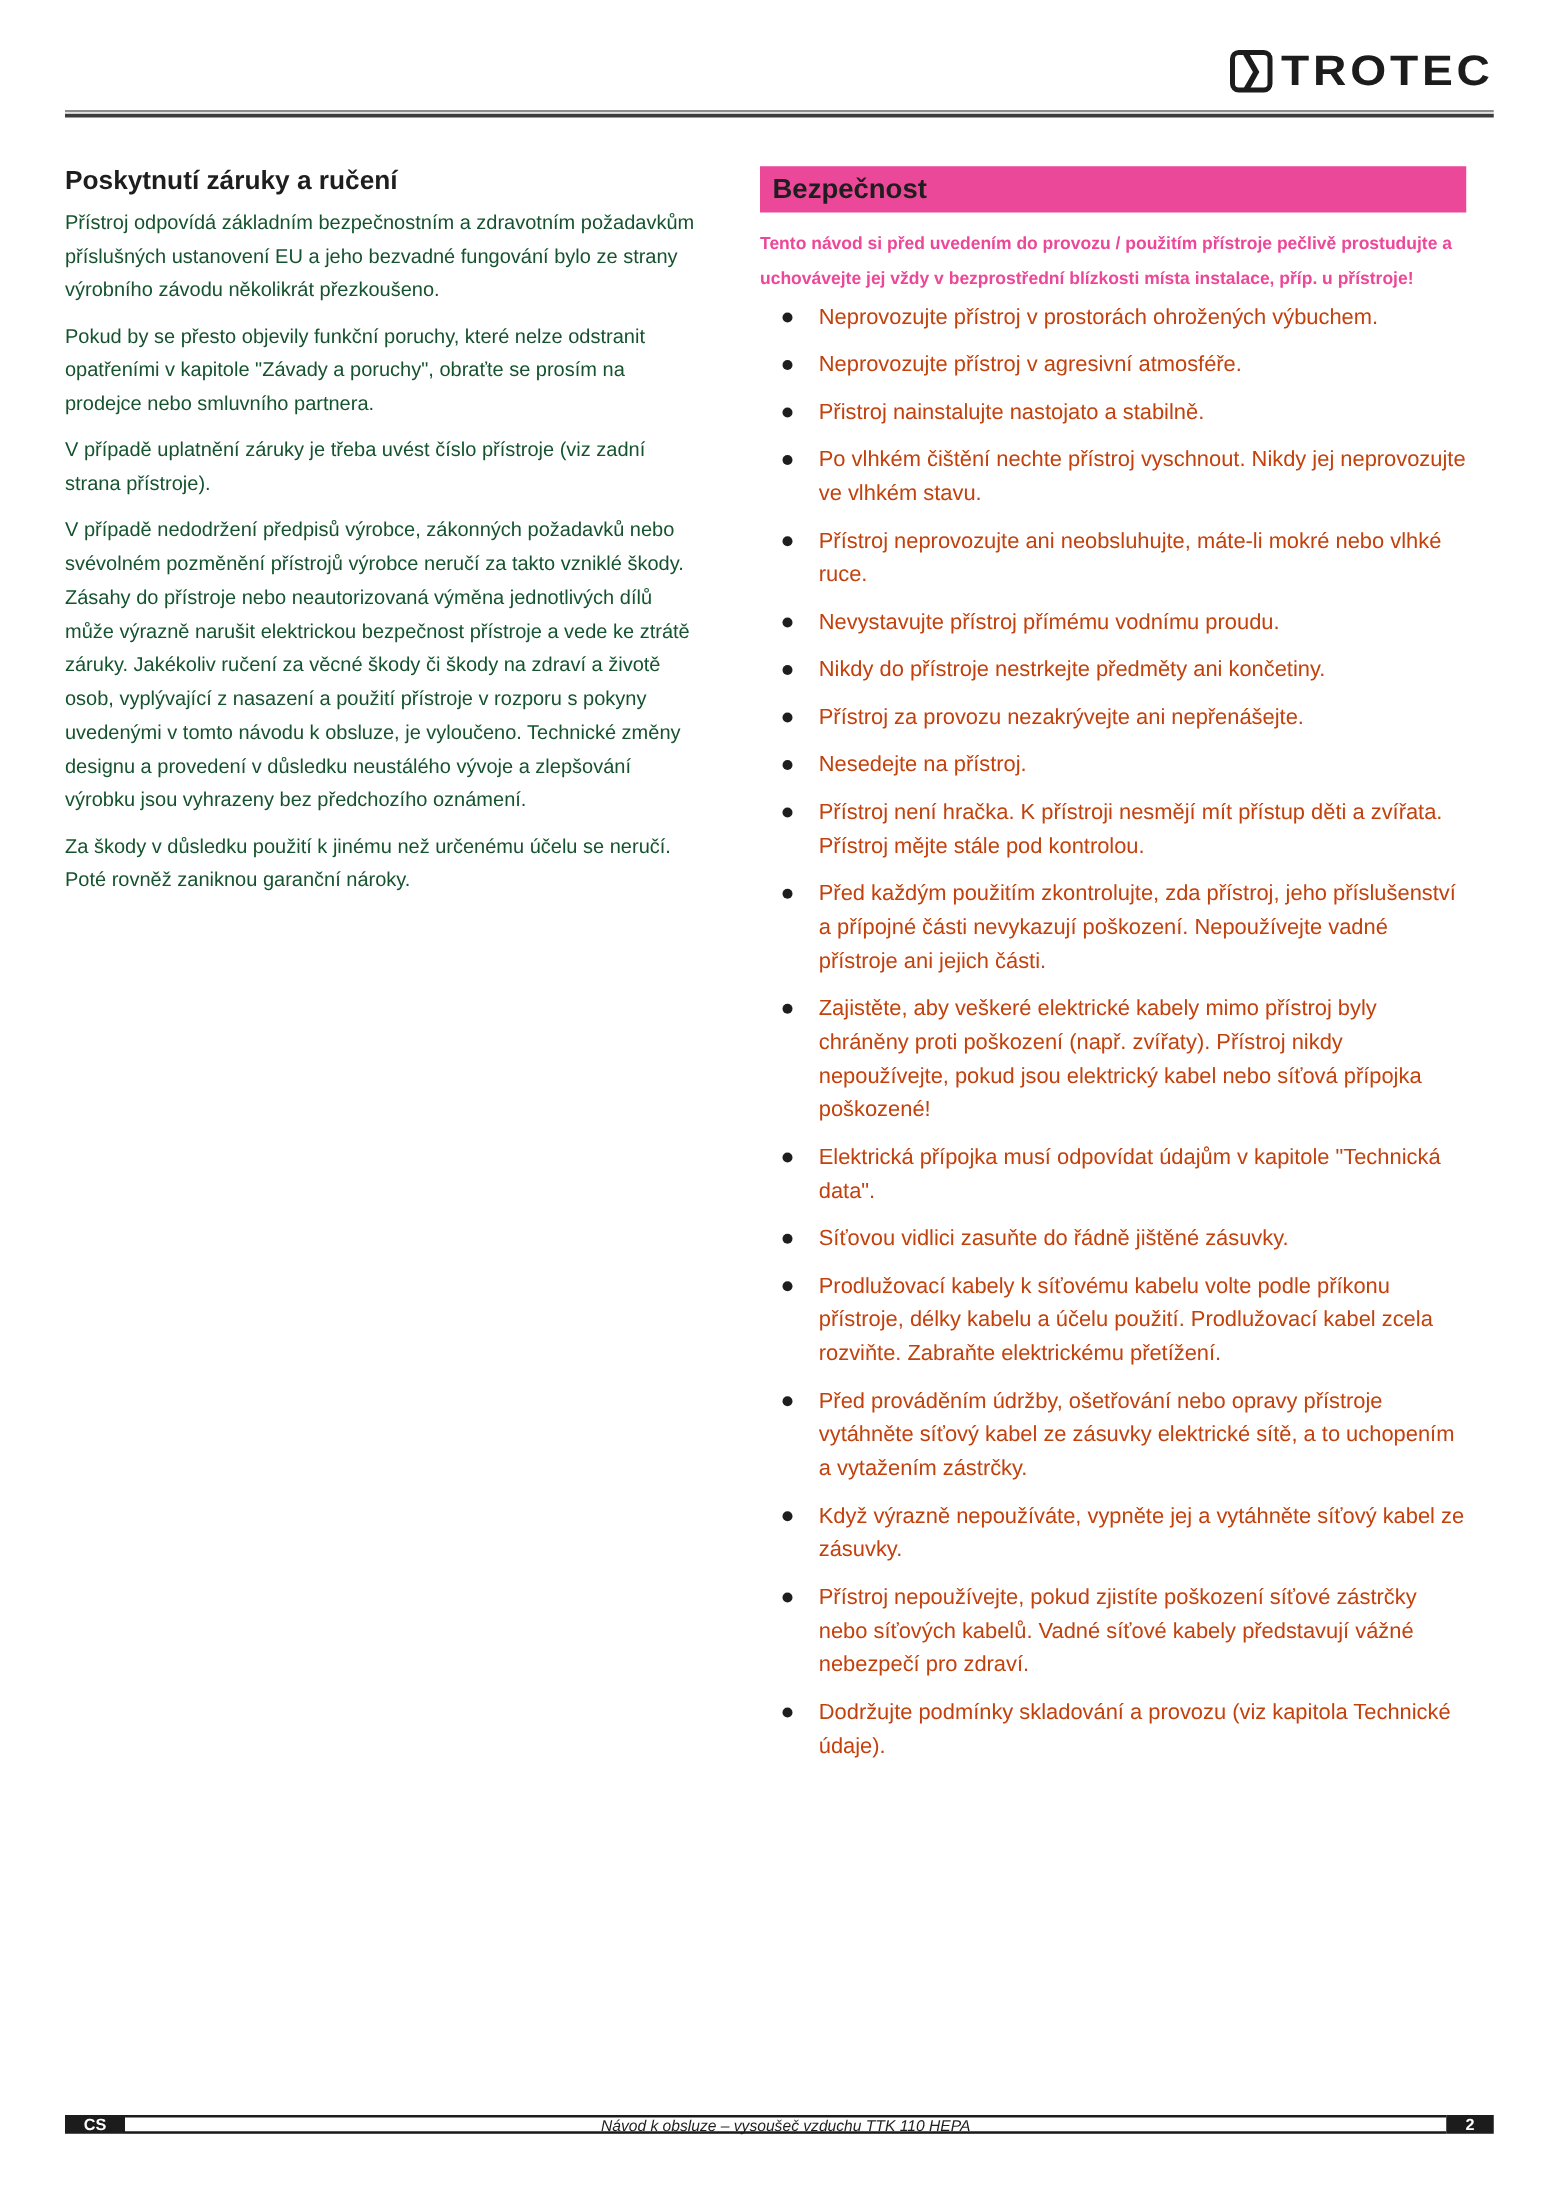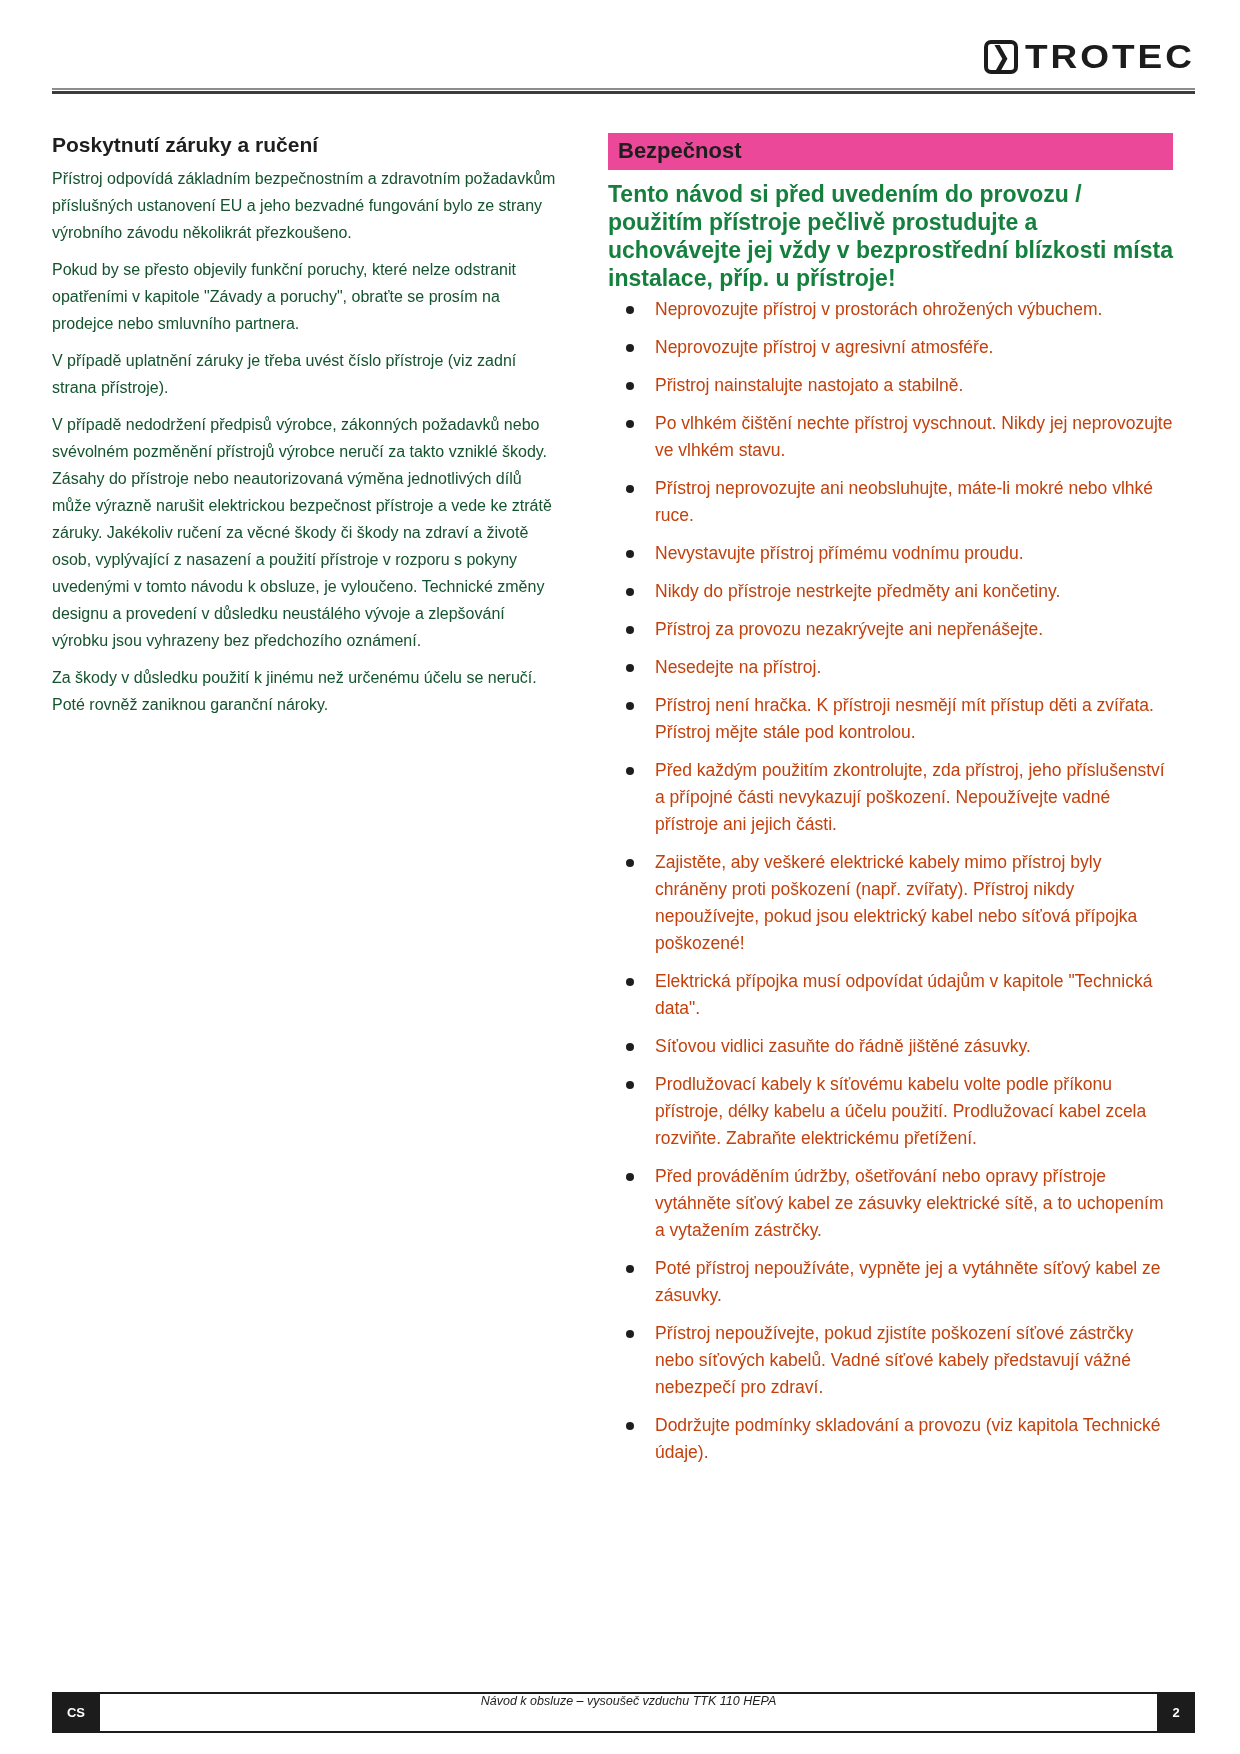--- a/index.html
+++ b/index.html
@@ -89,24 +89,24 @@
     background: #ec4899;
     padding: 5px 0 6px 10px;
     margin-bottom: 10px;
   }
   .h-right-bar .h-right {
     font-size: 22px;
     font-weight: bold;
     color: #1e1e1e;
   }
   .intro {
-    font-size: 23px;
+    font-size: 14px;
     font-weight: bold;
     line-height: 28px;
-    color: #15803d;
+    color: #ec4899;
     margin-bottom: 0;
   }
   ul.safety-list {
     list-style: none;
     margin-top: 4px;
   }
   ul.safety-list li {
     position: relative;
     padding-left: 47px;
     font-size: 17.5px;
@@ -121,21 +121,21 @@
     width: 8px; height: 8px;
     border-radius: 50%;
     background: #1e1e1e;
   }
 
   
   .footer {
     position: absolute;
     left: 52px; right: 45px;
     top: 1692px;
-    height: 41px;
+    height: 15px;
     background: #1c1c1c;
     display: flex;
     align-items: stretch;
   }
   .footer-lang {
     width: 48px;
     flex: none;
     color: #ffffff;
     font-size: 13px;
     font-weight: bold;
@@ -214,21 +214,21 @@
           <li>Nikdy do přístroje nestrkejte předměty ani končetiny.</li>
           <li>Přístroj za provozu nezakrývejte ani nepřenášejte.</li>
           <li>Nesedejte na přístroj.</li>
           <li>Přístroj není hračka. K přístroji nesmějí mít přístup děti a zvířata. Přístroj mějte stále pod kontrolou.</li>
           <li>Před každým použitím zkontrolujte, zda přístroj, jeho příslušenství a přípojné části nevykazují poškození. Nepoužívejte vadné přístroje ani jejich části.</li>
           <li>Zajistěte, aby veškeré elektrické kabely mimo přístroj byly chráněny proti poškození (např. zvířaty). Přístroj nikdy nepoužívejte, pokud jsou elektrický kabel nebo síťová přípojka poškozené!</li>
           <li>Elektrická přípojka musí odpovídat údajům v kapitole "Technická data".</li>
           <li>Síťovou vidlici zasuňte do řádně jištěné zásuvky.</li>
           <li>Prodlužovací kabely k síťovému kabelu volte podle příkonu přístroje, délky kabelu a účelu použití. Prodlužovací kabel zcela rozviňte. Zabraňte elektrickému přetížení.</li>
           <li>Před prováděním údržby, ošetřování nebo opravy přístroje vytáhněte síťový kabel ze zásuvky elektrické sítě, a to uchopením a vytažením zástrčky.</li>
-          <li>Poté přístroj nepoužíváte, vypněte jej a vytáhněte síťový kabel ze zásuvky.</li>
+          <li>Když výrazně nepoužíváte, vypněte jej a vytáhněte síťový kabel ze zásuvky.</li>
           <li>Přístroj nepoužívejte, pokud zjistíte poškození síťové zástrčky nebo síťových kabelů. Vadné síťové kabely představují vážné nebezpečí pro zdraví.</li>
           <li>Dodržujte podmínky skladování a provozu (viz kapitola Technické údaje).</li>
         </ul>
     </div>
 
   </div>
 
   <div class="footer">
     <div class="footer-lang">CS</div>
     <div class="footer-center">

